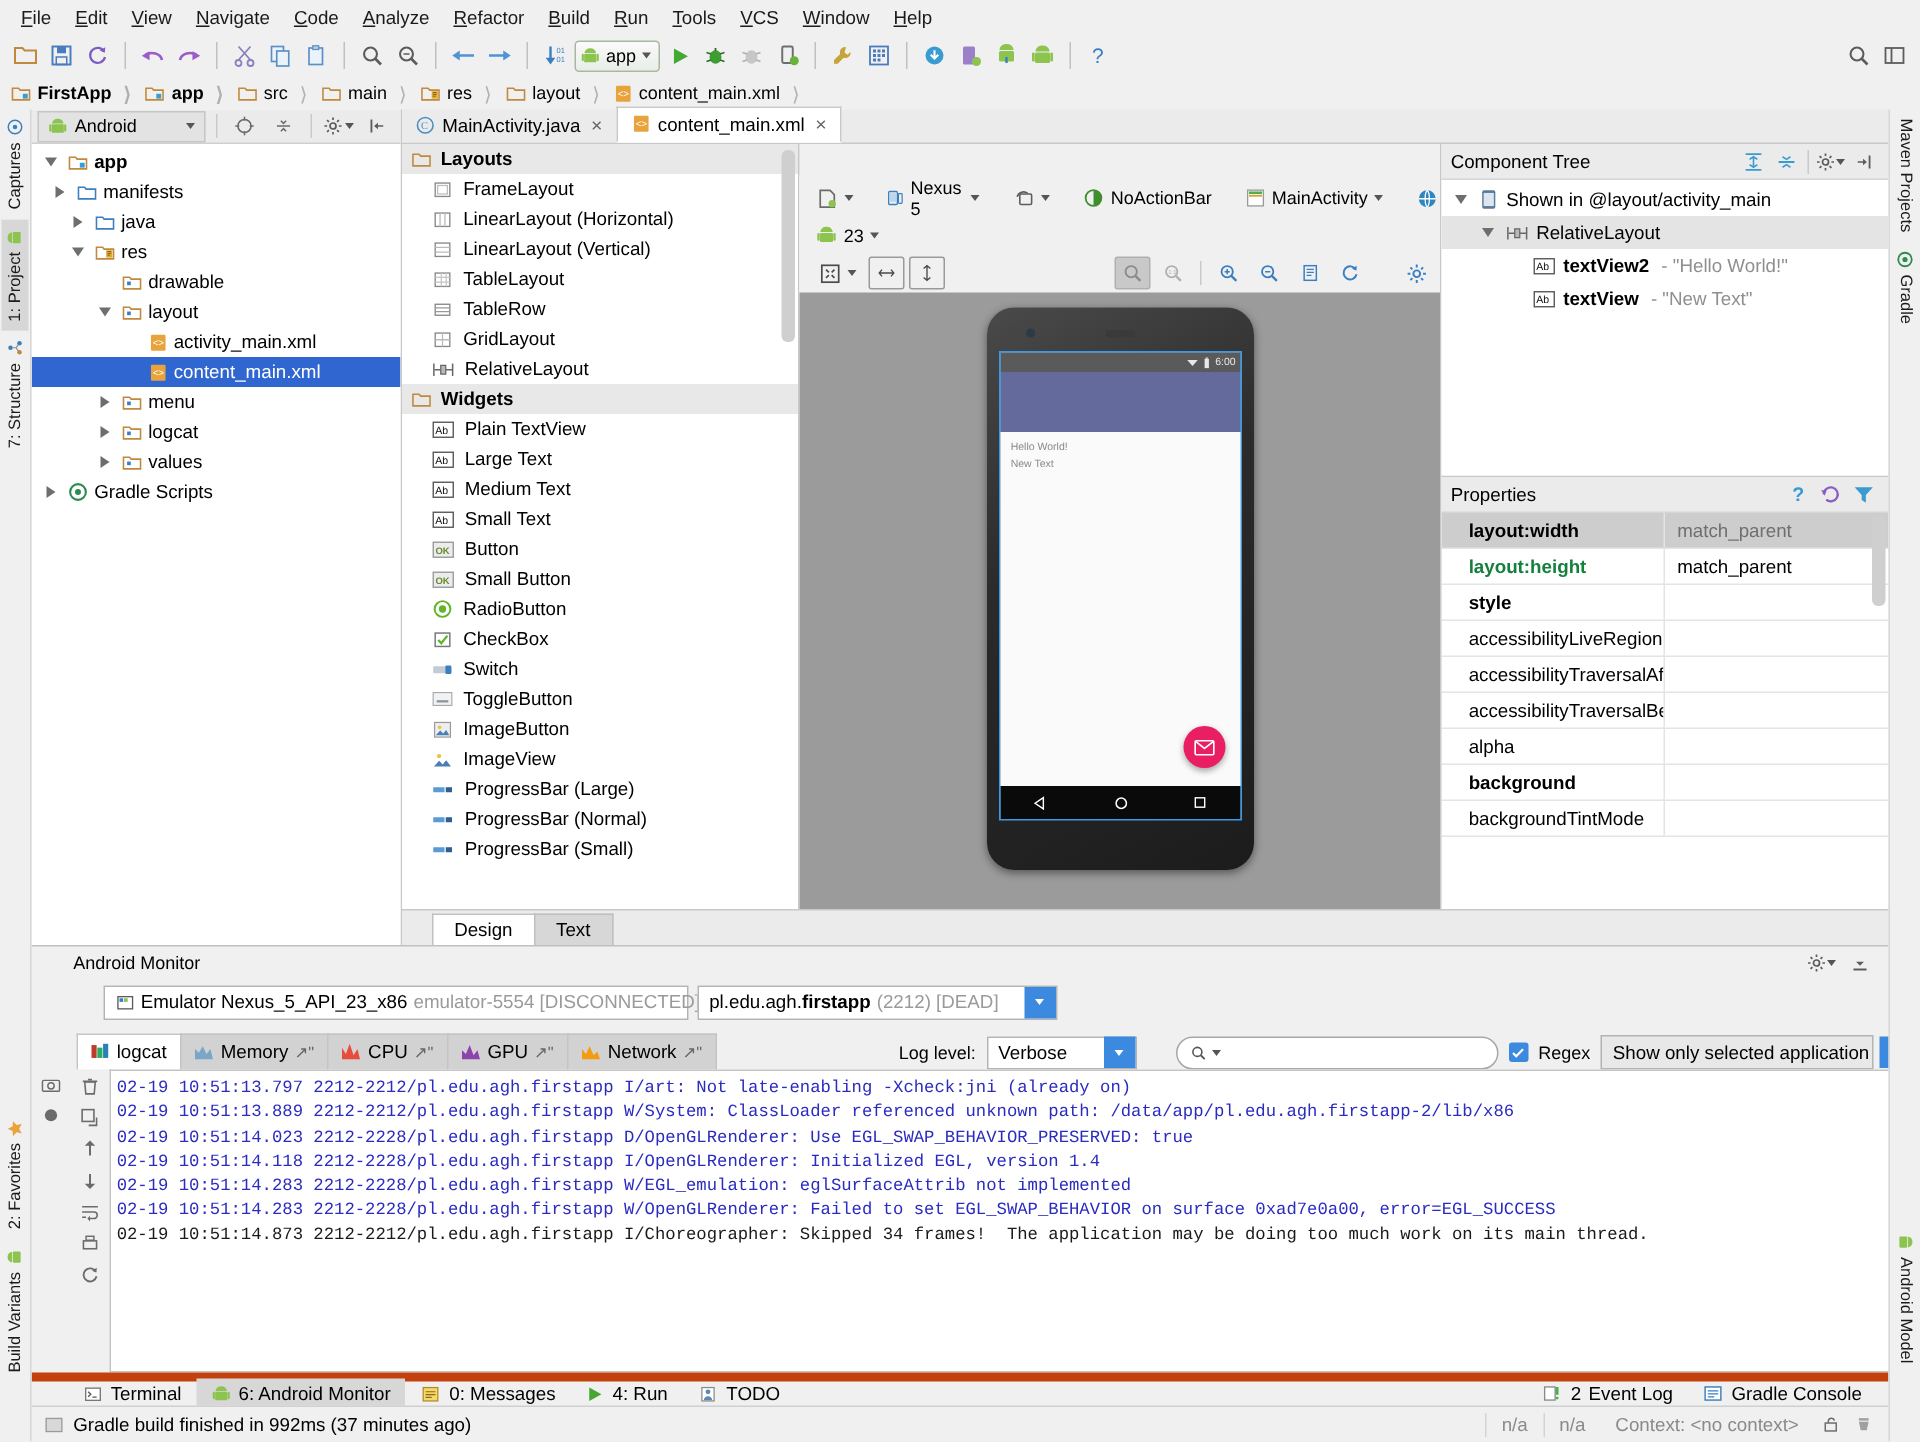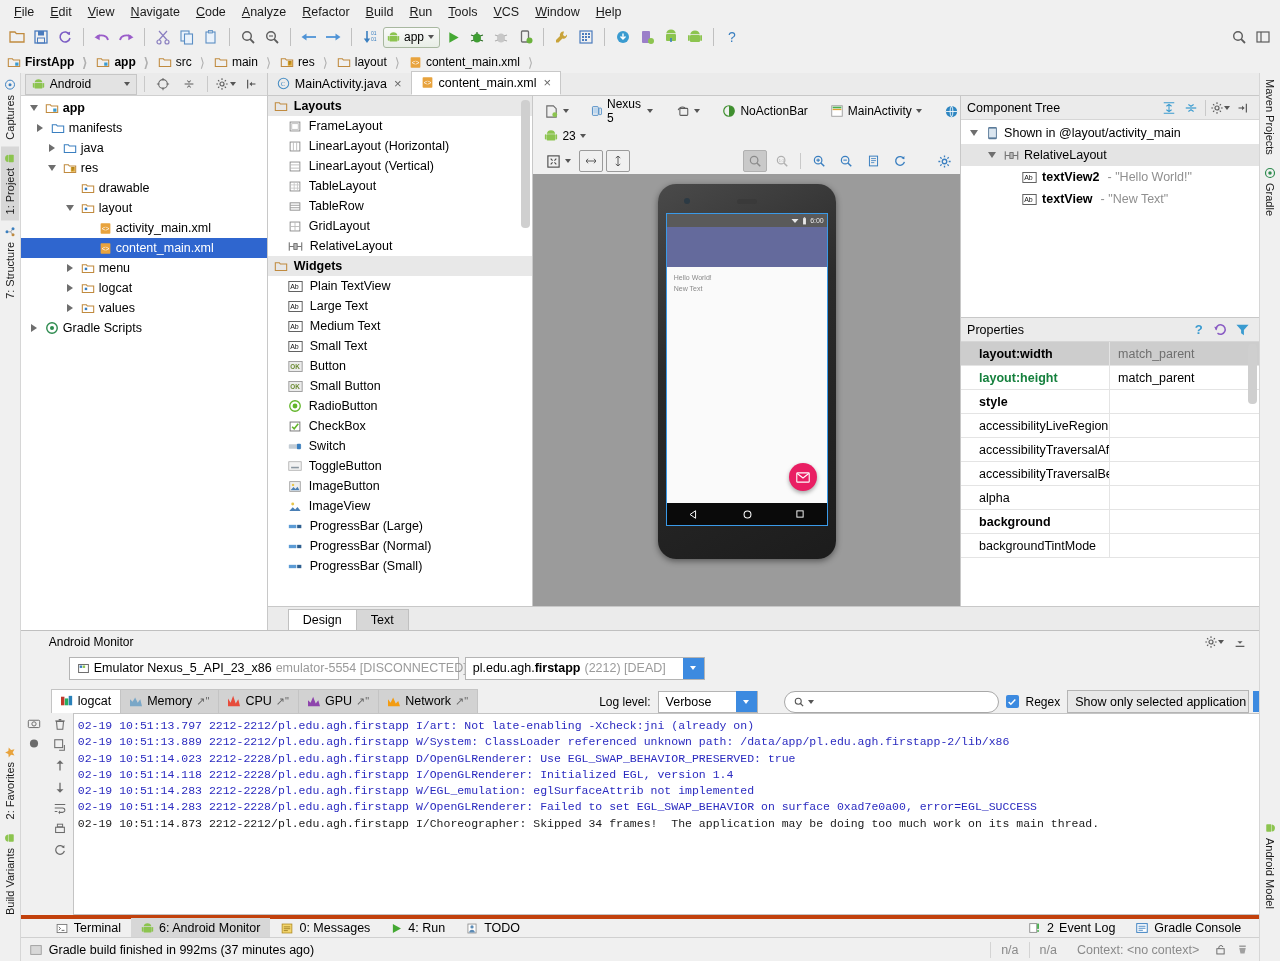--- a/index.html
+++ b/index.html
@@ -66,21 +66,21 @@
   .palette { width:286px; display:flex; flex-direction:column; background:#fff; border-right:1px solid #c8c8c8; }
   .palhead { height:24px; display:flex; align-items:center; background:#ebebeb; border-bottom:1px solid #d6d6d6;
              padding:0 6px; font-size:12.5px; flex:0 0 auto; }
   .pallist { flex:1 1 auto; overflow:hidden; position:relative; }
   .palgroup { height:20px; display:flex; align-items:center; gap:6px; background:#e8e8e8; padding-left:6px;
               font-weight:bold; font-size:12.5px; }
   .palitem { height:20px; display:flex; align-items:center; gap:7px; padding-left:20px; font-size:12.5px; }
   .pal-sb { position:absolute; right:2px; top:4px; width:9px; background:#cfcfcf; border-radius:4px; }
 
   
-  .canvaswrap { flex:1 1 auto; display:flex; flex-direction:column; min-width:0; background:#f0f0f0; }
+  .canvaswrap { flex:1 1 auto; display:flex; flex-direction:column; min-width:0; background:#f0f0f0;margin-top:21px; }
   .dtoolbar { background:#f0f0f0; padding:2px 4px 0 6px; flex:0 0 auto; }
   .dtrow { display:flex; align-items:center; gap:3px; height:26px; }
   .dchip { display:flex; align-items:center; gap:4px; padding:2px 5px; font-size:12px; border-radius:2px; }
   .zbtn { width:24px;height:22px;display:flex;align-items:center;justify-content:center;border-radius:2px; }
   .zbtn.on { background:#c9c9c9; border:1px solid #b0b0b0; }
   .canvas { flex:1 1 auto; background:#9b9b9b; display:flex; align-items:flex-start; justify-content:center;
             padding-top:10px; overflow:hidden; position:relative; }
 
   .phone { width:178px; height:375px; border-radius:18px; position:relative;
            background:linear-gradient(150deg,#4a4a4a 0%,#2b2b2b 40%,#1c1c1c 100%);
@@ -137,21 +137,21 @@
   .chk { width:13px;height:13px;background:#3c8ae0;border-radius:2px;display:flex;align-items:center;justify-content:center; }
   .logarea { flex:1 1 auto; display:flex; min-height:0; }
   .loggutter { width:52px; background:#f0f0f0; display:flex; }
   .gutcol { width:26px; display:flex; flex-direction:column; align-items:center; padding-top:4px; gap:7px; }
   .logtext { flex:1 1 auto; background:#fff; border:1px solid #c4c4c4; border-right:none; overflow:hidden;
              font-family:"Liberation Mono", monospace; font-size:11.5px; line-height:16.3px; padding:4px 0 0 4px; }
   .logline { white-space:pre; color:#2b2bc0; }
   .logline.plain { color:#1a1a1a; }
 
   
-  .toolbtns { height:22px; display:flex; align-items:center; background:#f0f0f0; border-top:4px solid #c2410c;
+  .toolbtns { height:22px; display:flex; align-items:center; background:#f0f0f0; border-top:6px solid #c2410c;
               padding-left:24px; flex:0 0 auto; }
   .tbtab { display:flex; align-items:center; gap:5px; padding:2px 10px; height:21px; font-size:12.5px; }
   .tbtab.act { background:#d7d7d7; }
   .statusbar { height:24px; display:flex; align-items:center; background:#f0f0f0; border-top:1px solid #d0d0d0;
                font-size:12.5px; padding-left:8px; flex:0 0 auto; }
   .sbcell { padding:0 10px; color:#8a8a8a; border-left:1px solid #d4d4d4; height:16px; display:flex; align-items:center; }
   svg { display:block; }
 </style>
 </head>
 <body>

